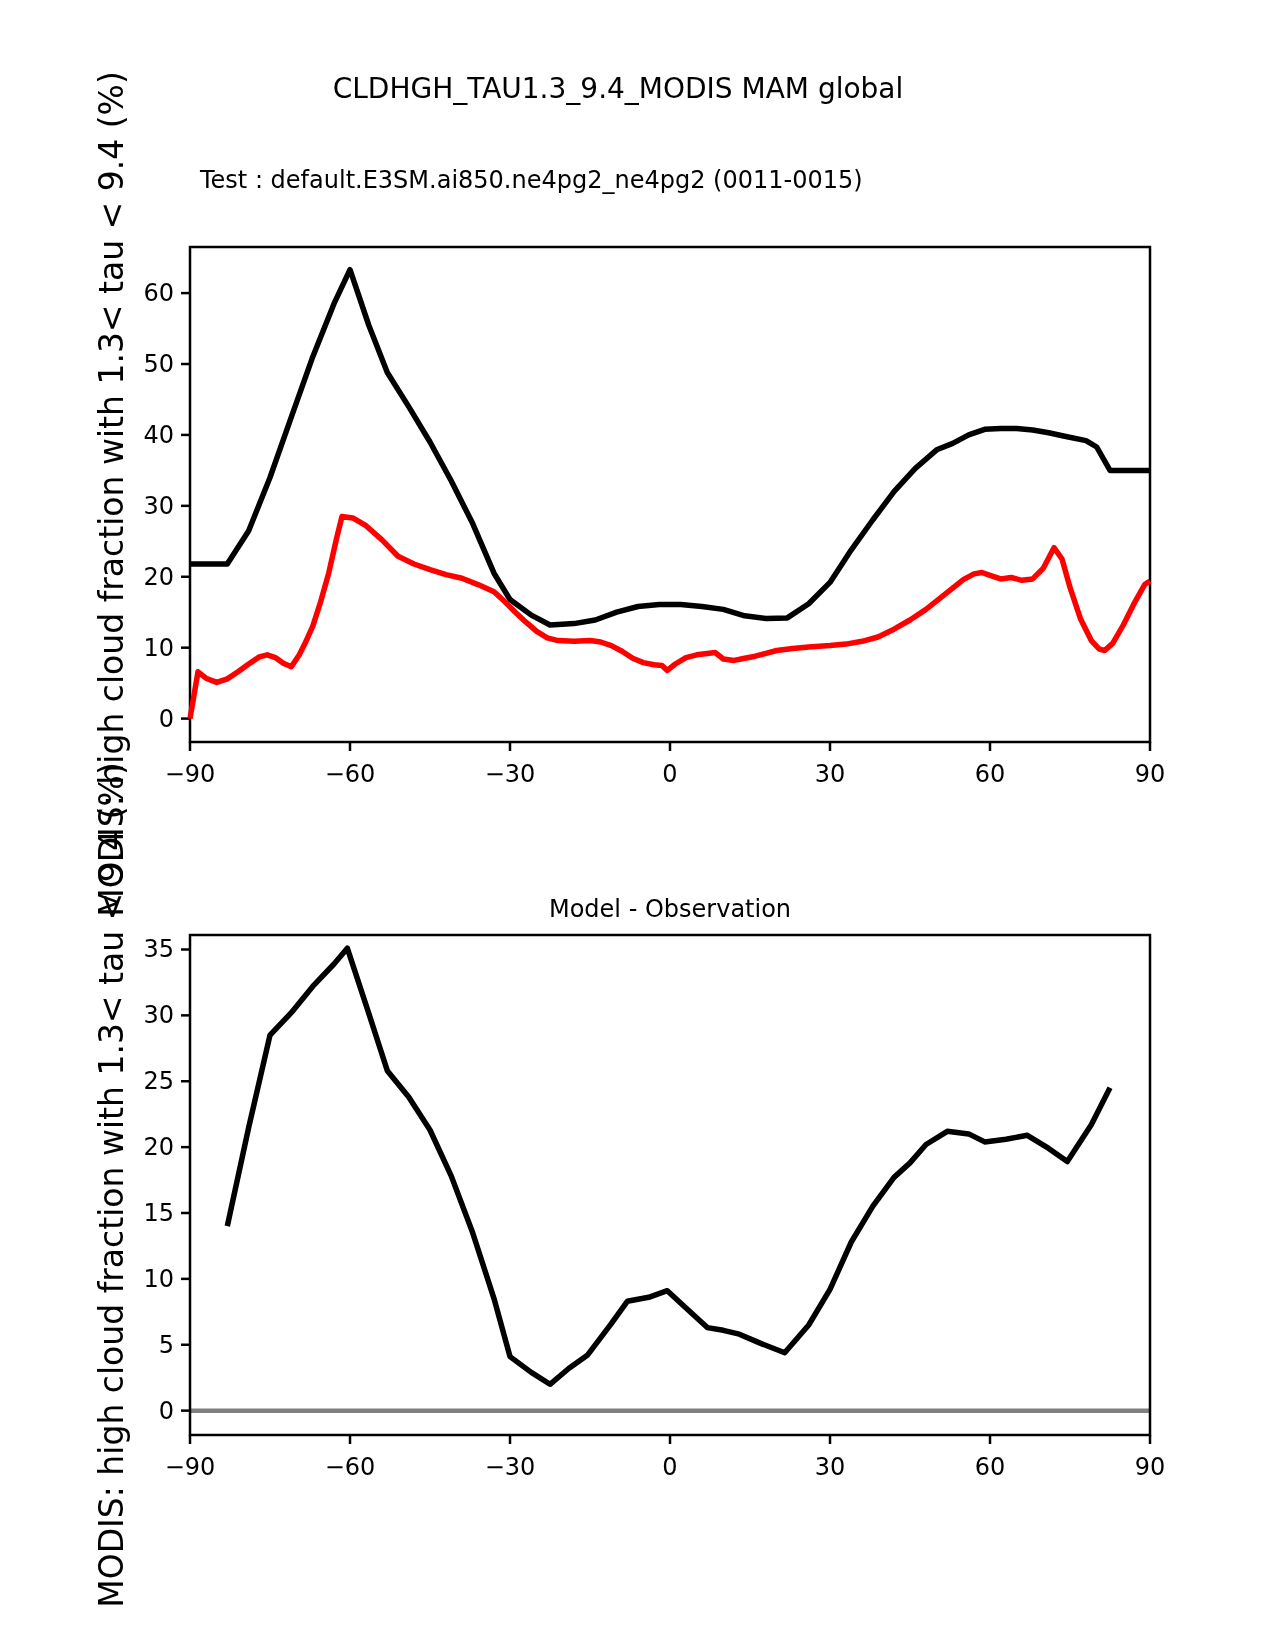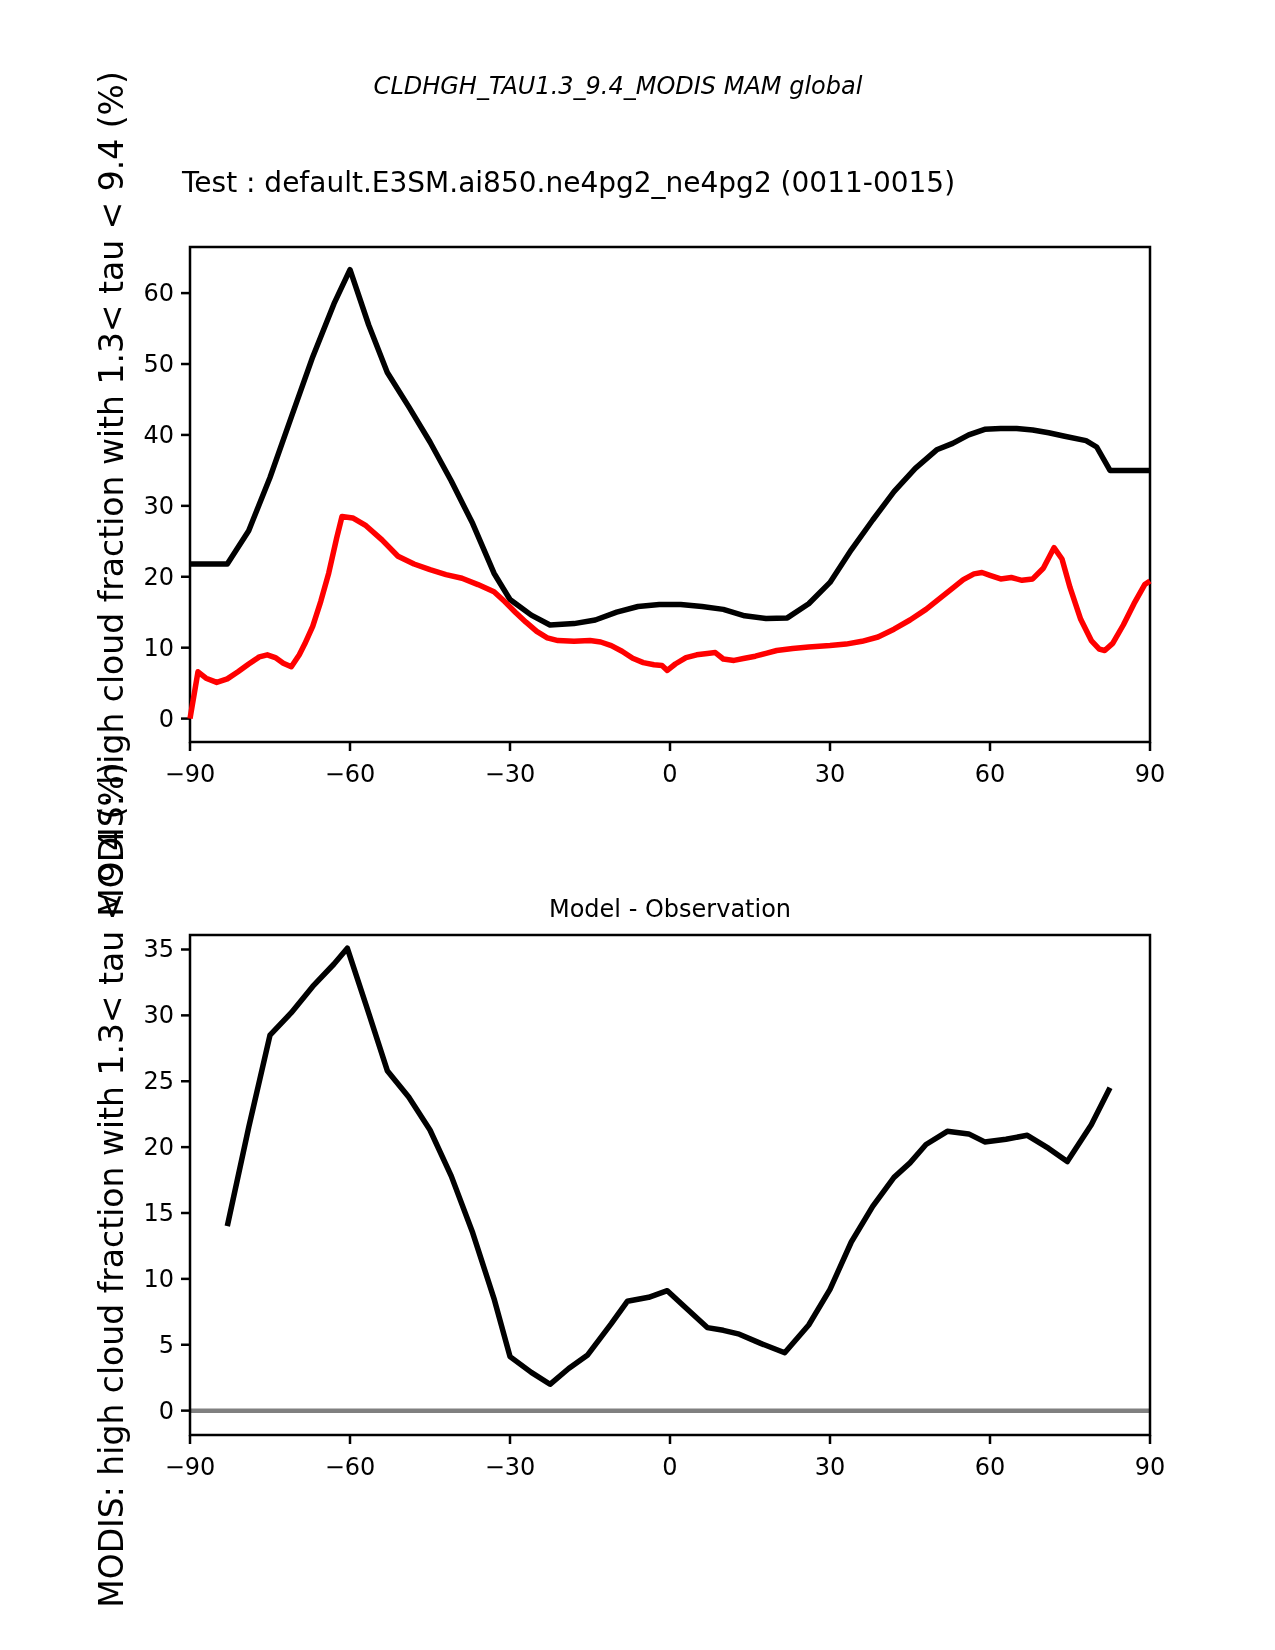--- a/index.html
+++ b/index.html
@@ -10,28 +10,27 @@
     background: #ffffff;
     overflow: hidden;
     font-family: "DejaVu Sans", "Liberation Sans", sans-serif;
     color: #000;
   }
   .fig-title {
     position: absolute;
     left: 618px;
     top: 72px;
     transform: translateX(-50%);
-    font-size: 24px;
+    font-size: 28px;
     white-space: nowrap;
-    font-style: italic;
   }
   .sub-line {
     position: absolute;
-    left: 182px;
-    font-size: 28px;
+    left: 200px;
+    font-size: 24px;
     white-space: nowrap;
   }
   .sub-test { top: 166px; color: #000000; }
   .sub-ref  { top: 197px; color: #ff0000; }
   .ylabel {
     position: absolute;
     left: 111px;
     transform: translate(-50%, -50%) rotate(-90deg);
     font-size: 33px;
     white-space: nowrap;

